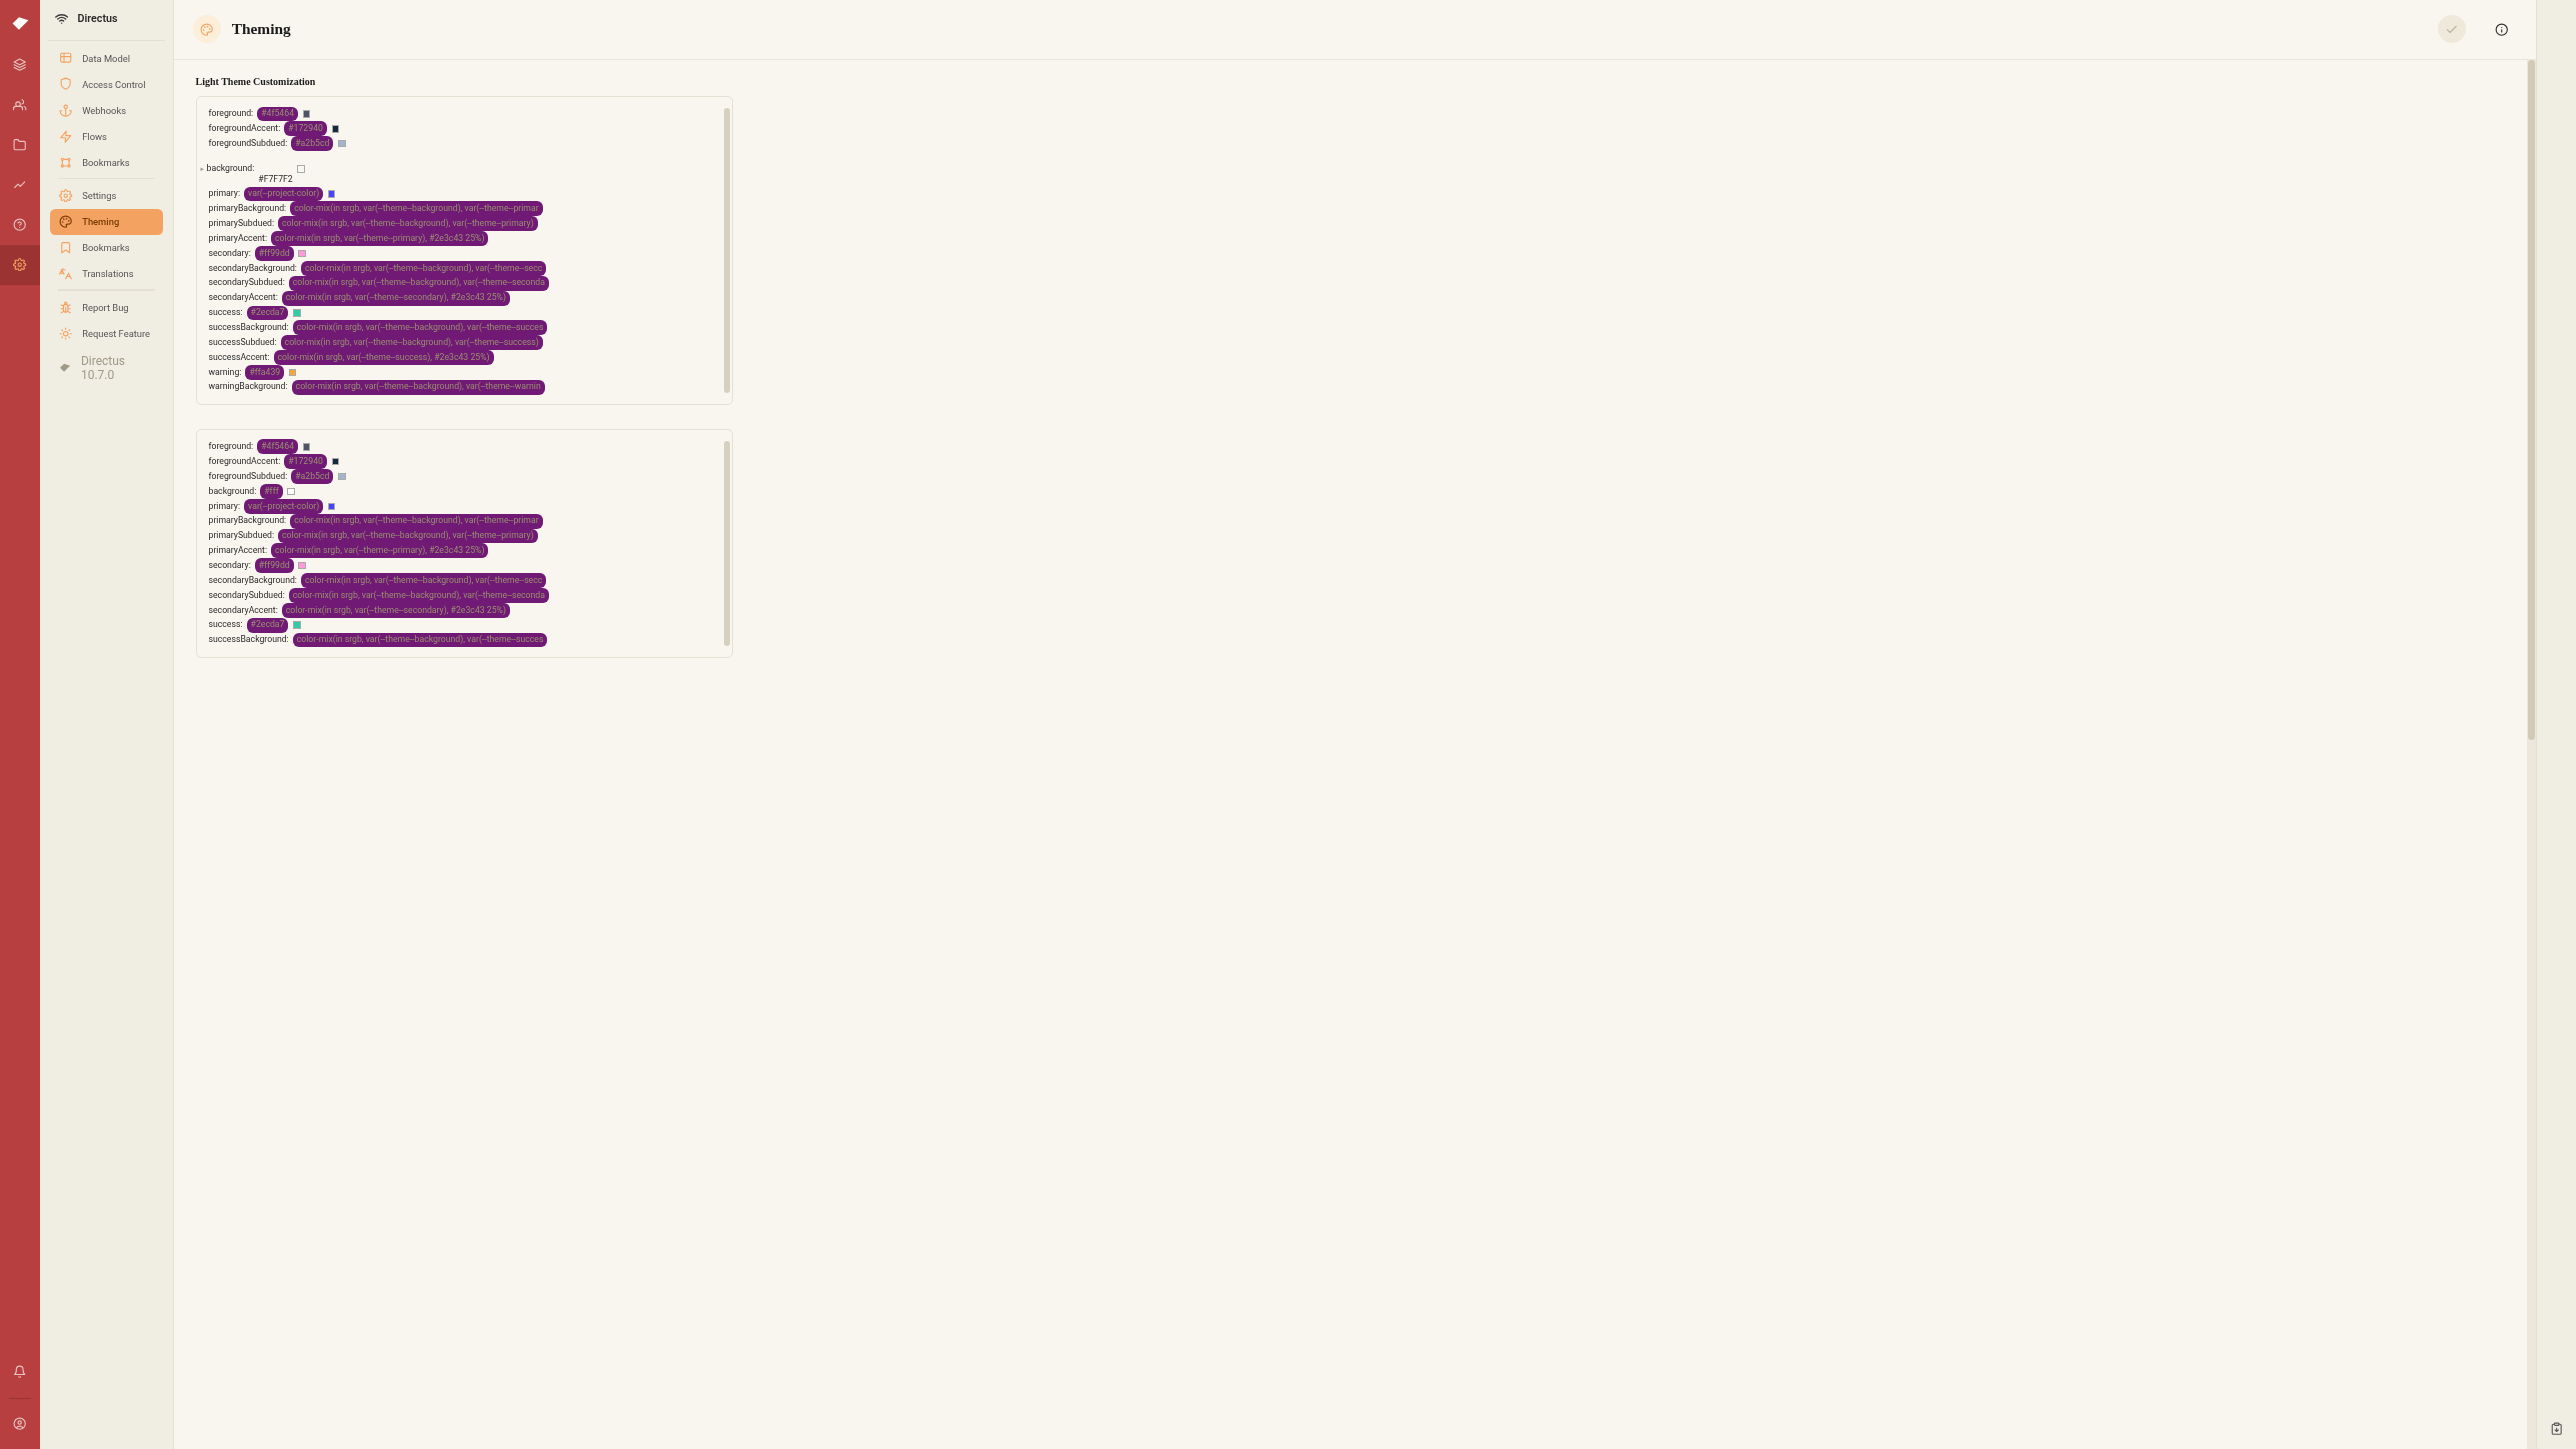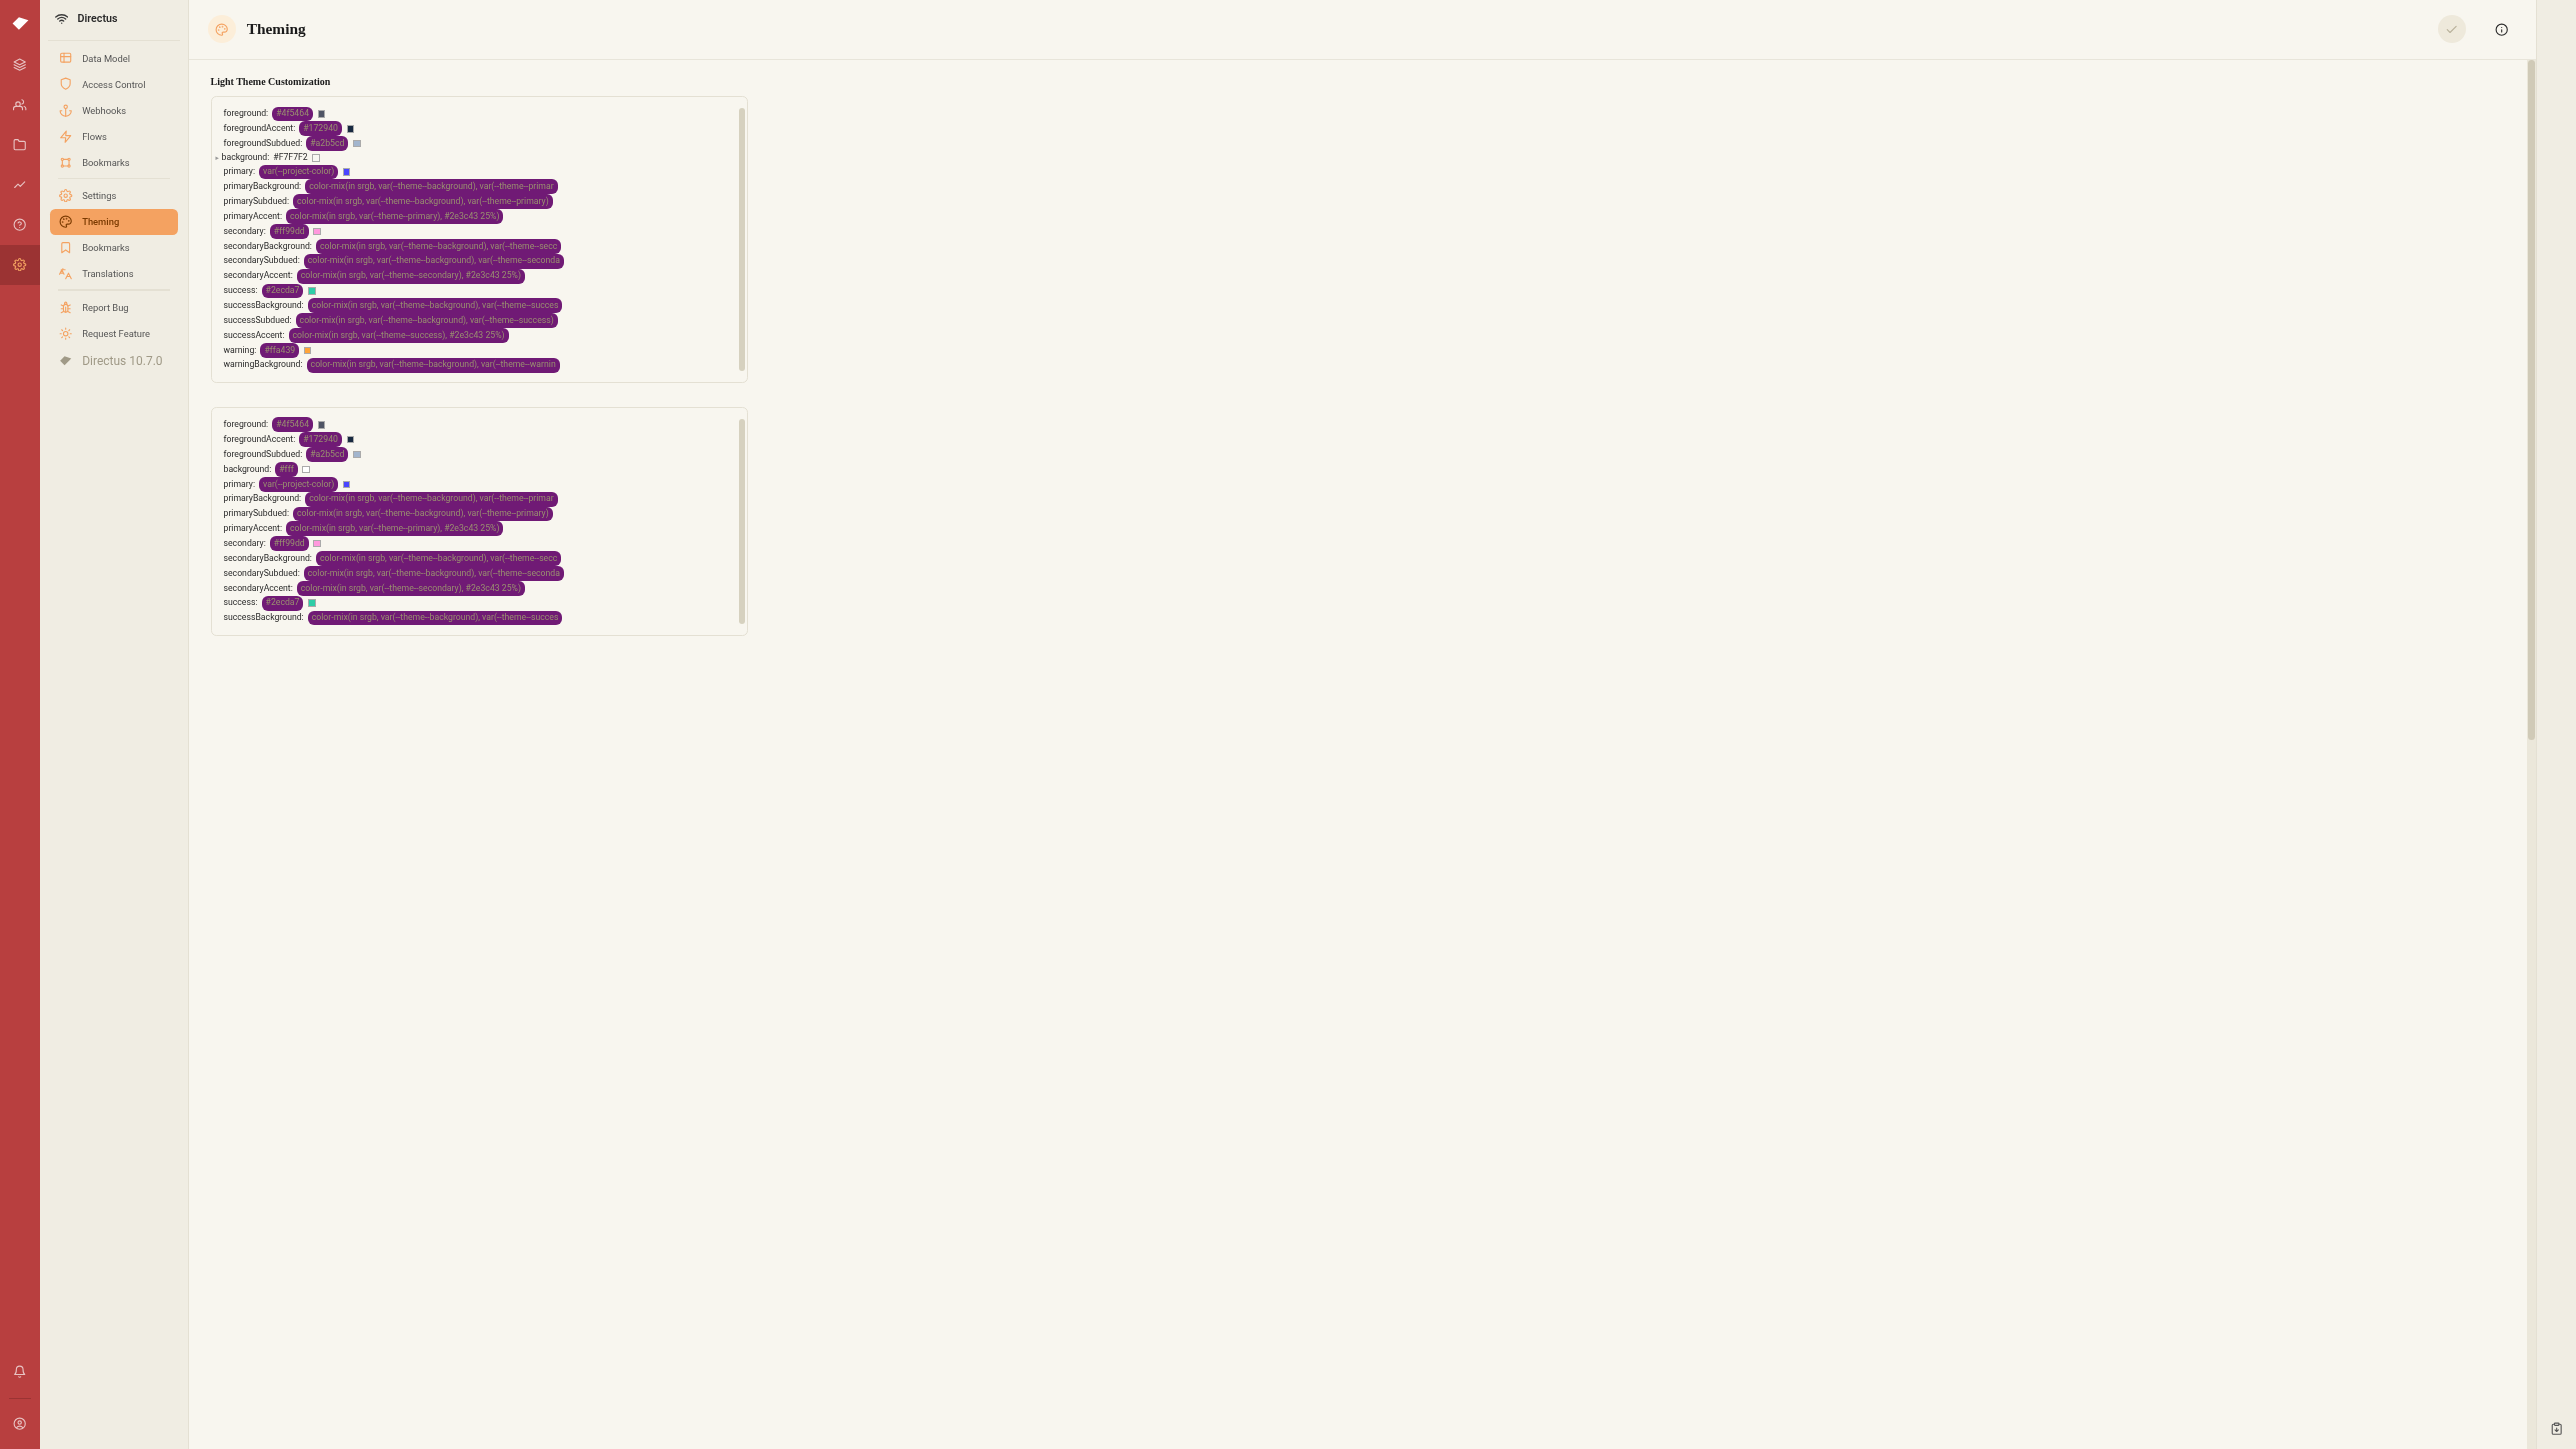--- a/index.html
+++ b/index.html
@@ -8,21 +8,21 @@
 
 
 .icon-rail { width: 40px; background: #b83f3f; display: flex; flex-direction: column; align-items: center; padding-top: 6.7px; flex-shrink: 0; }
 .rail-logo { width: 40px; height: 34px; display: flex; align-items: center; justify-content: center; color: #fff; margin-bottom: 4px; cursor: pointer; }
 .rail-icon { width: 40px; height: 40px; display: flex; align-items: center; justify-content: center; cursor: pointer; color: #e8c4c4; }
 .rail-icon.active { background: #9b3333; color: #f4a261; }
 .rail-spacer { flex: 1; }
 .rail-divider { width: 21.5px; height: 0.7px; background: #9b3333; margin: 5.4px 0; }
 
 
-.sidebar { width: 149px; background: #f0ede3; border-right: 0.7px solid #e4e0d3; display: flex; flex-direction: column; flex-shrink: 0; }
+.sidebar { width: 134px; background: #f0ede3; border-right: 0.7px solid #e4e0d3; display: flex; flex-direction: column; flex-shrink: 0; }
 .sidebar-header { display: flex; align-items: center; gap: 9.4px; padding: 12px 14.8px; }
 .sidebar-header svg { color: #3a3a3a; }
 .sidebar-title { font-size: 10.7px; font-weight: 600; color: #2a2a2a; }
 .sidebar-divider { height: 1.3px; background: #e4e0d3; margin: 2.7px 8px 4px; }
 .sidebar-nav { padding: 0 10px; }
 .sidebar-item { display: flex; align-items: center; gap: 9.4px; padding: 6px 9.4px; border-radius: 5.4px; cursor: pointer; color: #555; font-size: 9.4px; margin-bottom: 0.7px; }
 .sidebar-item.active { background: #f4a261; color: #7a3a00; font-weight: 500; }
 .sidebar-item svg { color: #f4a261; flex-shrink: 0; }
 .sidebar-item.active svg { color: #7a3a00; }
 .sidebar-version { display: flex; align-items: center; gap: 9.4px; padding: 6.7px 9.4px; color: #a09a87; font-size: 12px; cursor: pointer; }
@@ -262,21 +262,21 @@
             <span class="cswatch" style="background:#172940"></span>
           </div>
           <div class="code-line">
             <span class="ckey">foregroundSubdued:</span>
             <span class="cval">#a2b5cd</span>
             <span class="cswatch" style="background:#a2b5cd"></span>
           </div>
           <div class="code-line">
             <span class="caret">▸</span>
             <span class="ckey">background:</span>
-            <span style="margin-left:4px;color:#2a2a2a;">#F7F7F2</span>
+            <span style="margin-left:4px;color:#2a2a2a;margin-top:22px;">#F7F7F2</span>
             <span class="cswatch" style="background:#F7F7F2"></span>
           </div>
           <div class="code-line">
             <span class="ckey">primary:</span>
             <span class="cval">var(--project-color)</span>
             <span class="cswatch" style="background:#4945ff"></span>
           </div>
           <div class="code-line">
             <span class="ckey">primaryBackground:</span>
             <span class="cval">color-mix(in srgb, var(--theme--background), var(--theme--primar</span>

